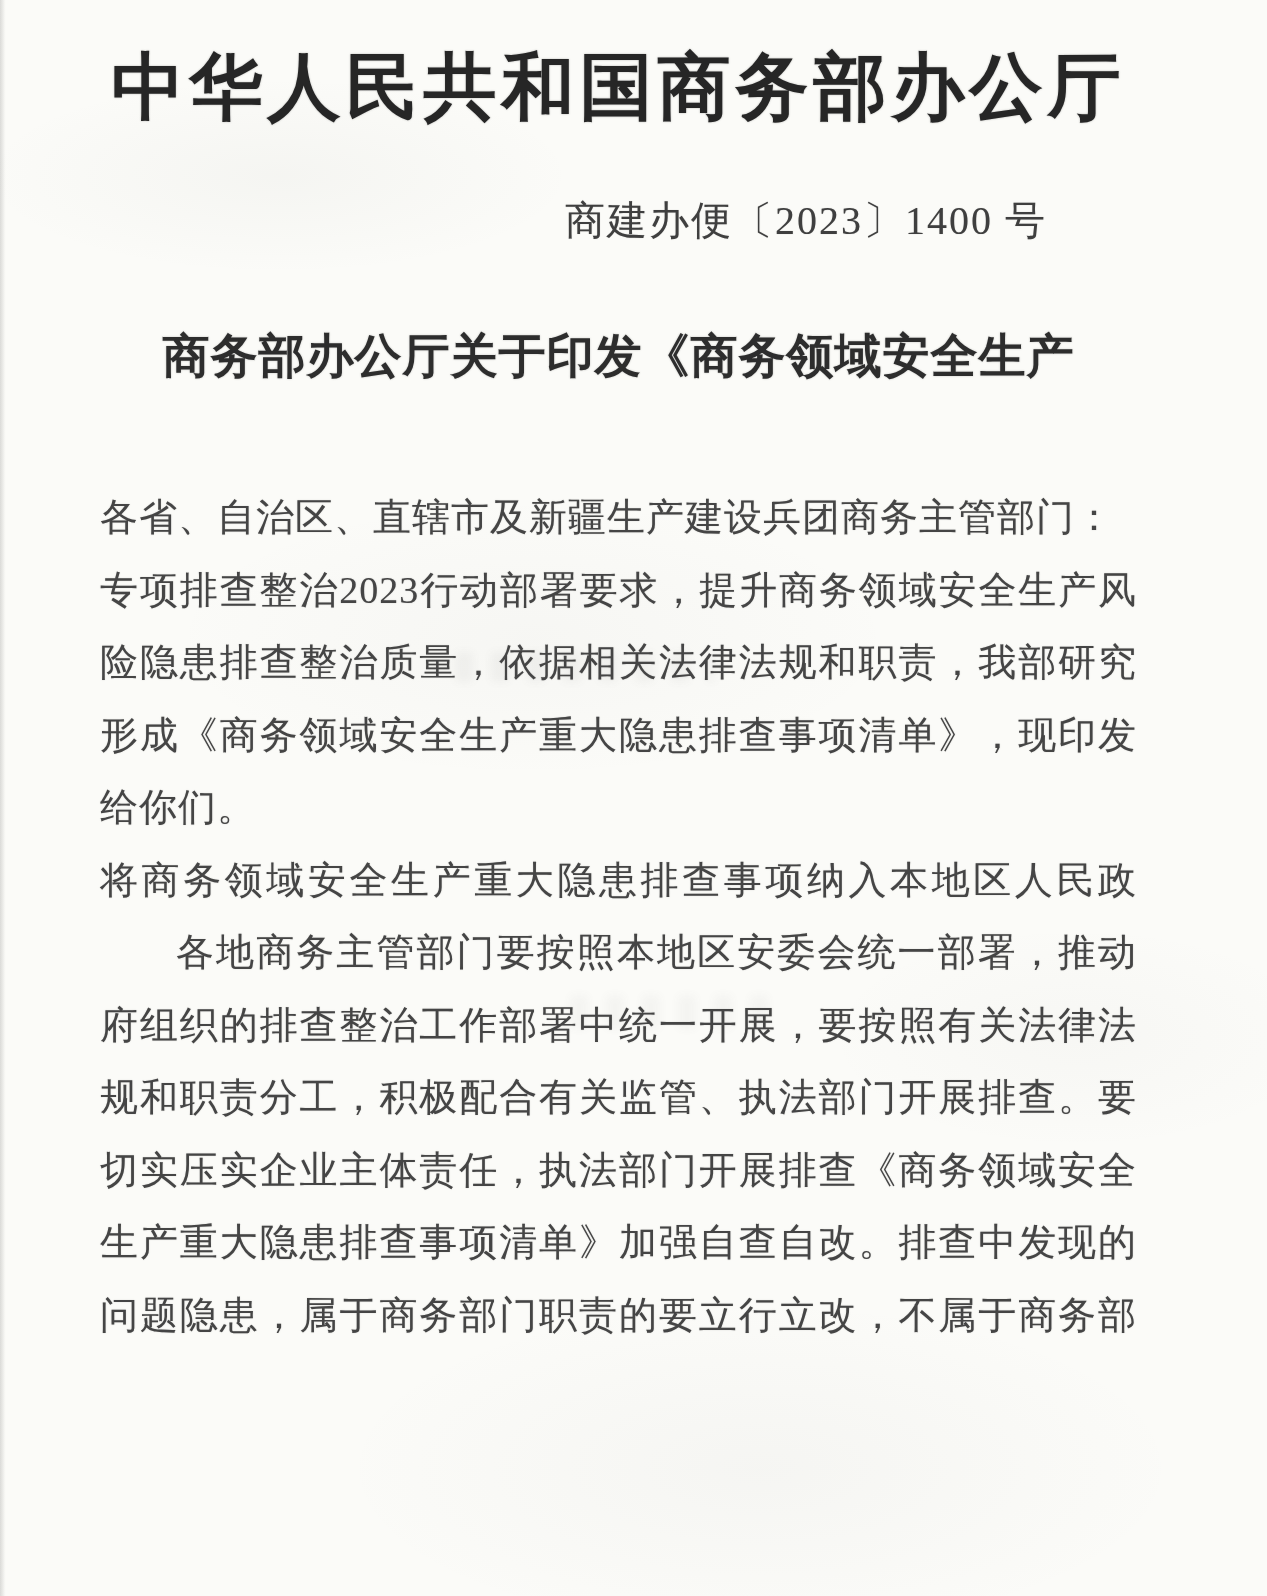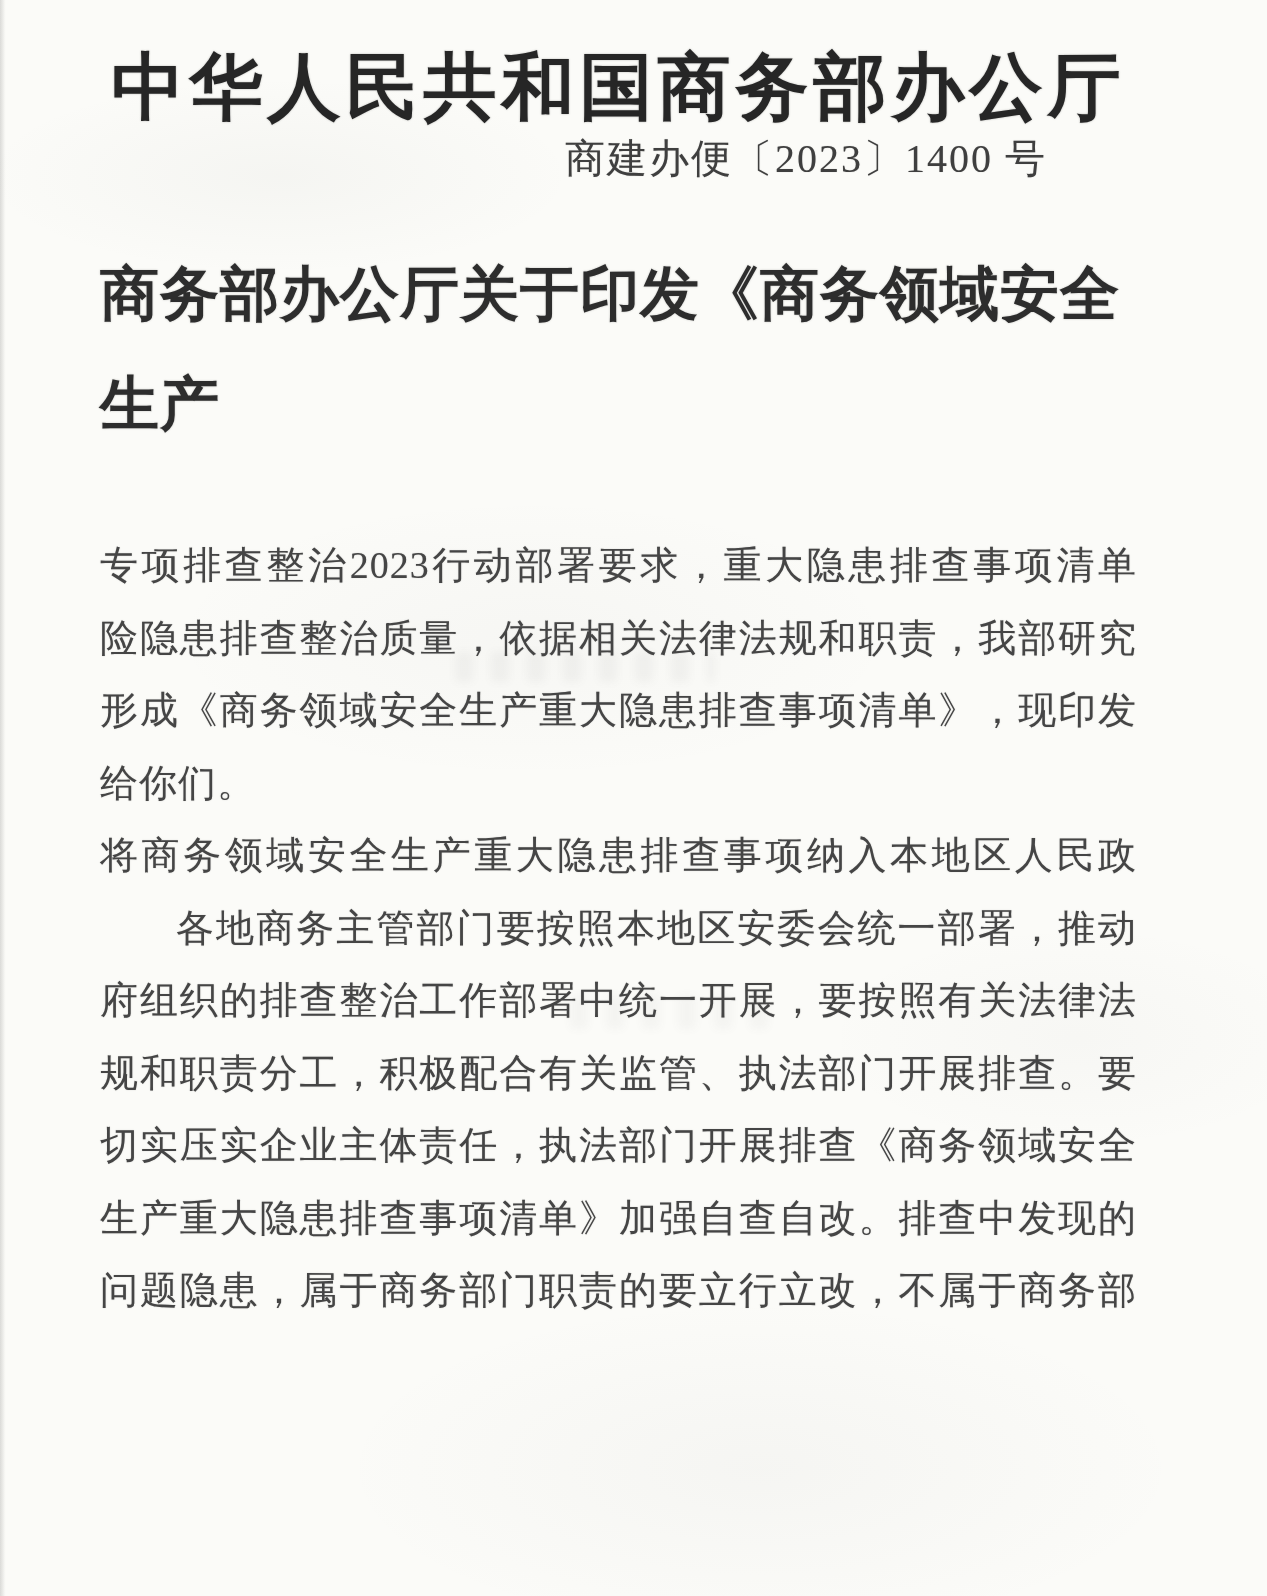--- a/index.html
+++ b/index.html
@@ -27,31 +27,33 @@
     text-align: center;
     font-size: 73px;
     line-height: 92px;
     font-weight: 700;
     letter-spacing: 5px;
     color: #262626;
     text-shadow: 0 0 2px rgba(40,40,40,0.35);
     white-space: nowrap;
   }
   .docnum {
+    margin-top: 62px;
     text-align: right;
     padding-right: 90px;
     font-size: 40px;
     line-height: 50px;
     letter-spacing: 2px;
     color: #3f3f3f;
     text-shadow: 0 0 1px rgba(70,70,70,0.35);
   }
   .title {
     margin-top: 55px;
-    font-size: 59px;
+    text-align: center;
+    font-size: 47px;
     line-height: 110px;
     font-weight: 700;
     letter-spacing: 1px;
     color: #2d2d2d;
     text-shadow: 0 0 2px rgba(45,45,45,0.3);
   }
   .body-block {
     margin-top: 70px;
     font-size: 38px;
     line-height: 72.5px;
@@ -94,21 +96,22 @@
 
     <div class="issuer">中华人民共和国商务部办公厅</div>
 
     <div class="docnum">商建办便〔2023〕1400 号</div>
 
     <div class="title">
       <div>商务部办公厅关于印发《商务领域安全生产</div>
     </div>
 
     <div class="body-block">
-      <div class="bline fill">专项排查整治2023行动部署要求，重大隐患排查事项清单</div>
+      <div class="bline">各省、自治区、直辖市及新疆生产建设兵团商务主管部门：</div>
+      <div class="bline fill">专项排查整治2023行动部署要求，提升商务领域安全生产风</div>
       <div class="bline fill">险隐患排查整治质量，依据相关法律法规和职责，我部研究</div>
       <div class="bline fill">形成《商务领域安全生产重大隐患排查事项清单》，现印发</div>
       <div class="bline">给你们。</div>
       <div class="bline fill">将商务领域安全生产重大隐患排查事项纳入本地区人民政</div>
       <div class="bline indent fill">各地商务主管部门要按照本地区安委会统一部署，推动</div>
       <div class="bline fill">府组织的排查整治工作部署中统一开展，要按照有关法律法</div>
       <div class="bline fill">规和职责分工，积极配合有关监管、执法部门开展排查。要</div>
       <div class="bline fill">切实压实企业主体责任，执法部门开展排查《商务领域安全</div>
       <div class="bline fill">生产重大隐患排查事项清单》加强自查自改。排查中发现的</div>
       <div class="bline fill">问题隐患，属于商务部门职责的要立行立改，不属于商务部</div>

